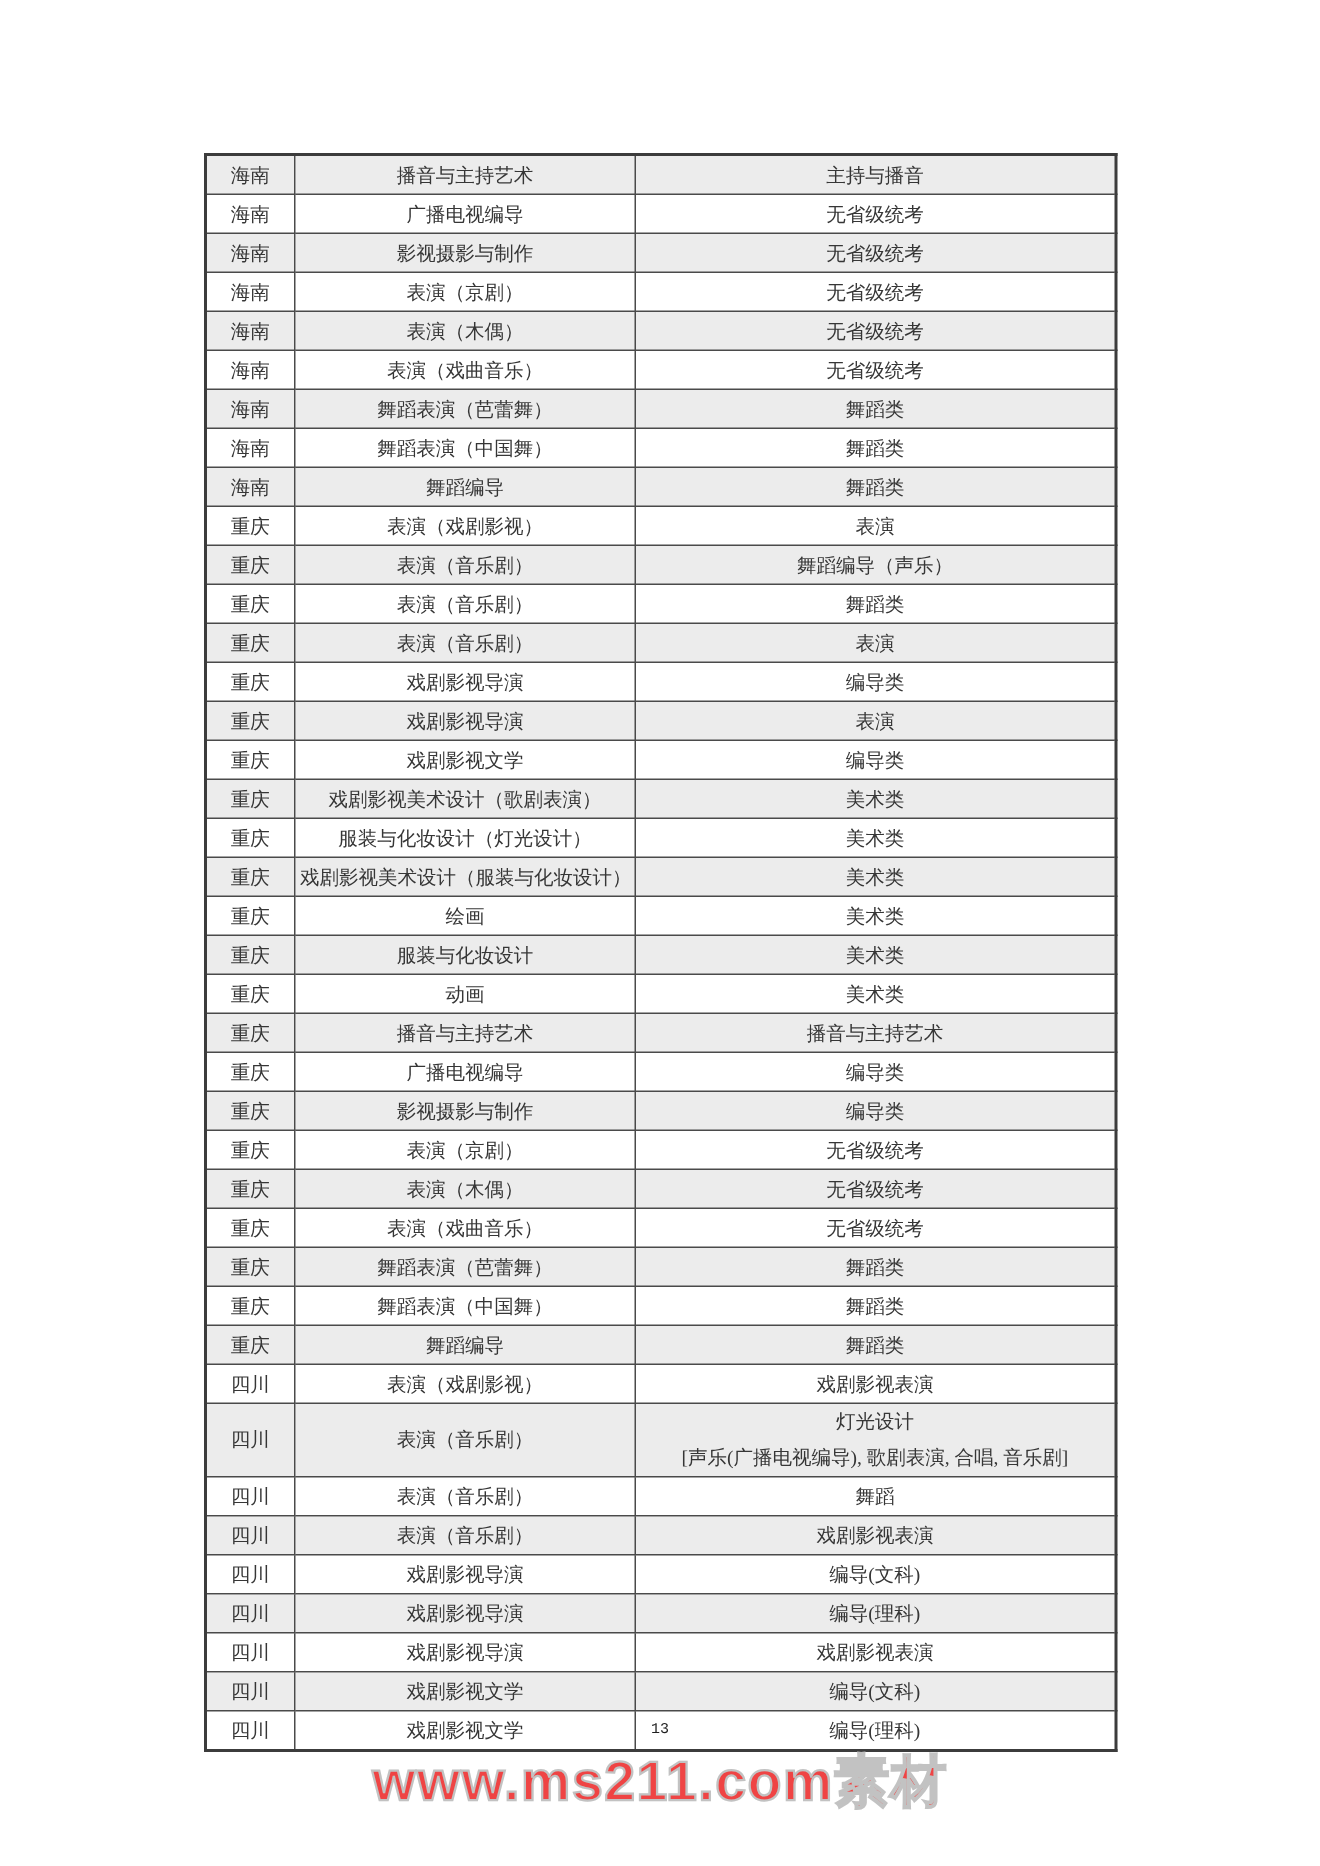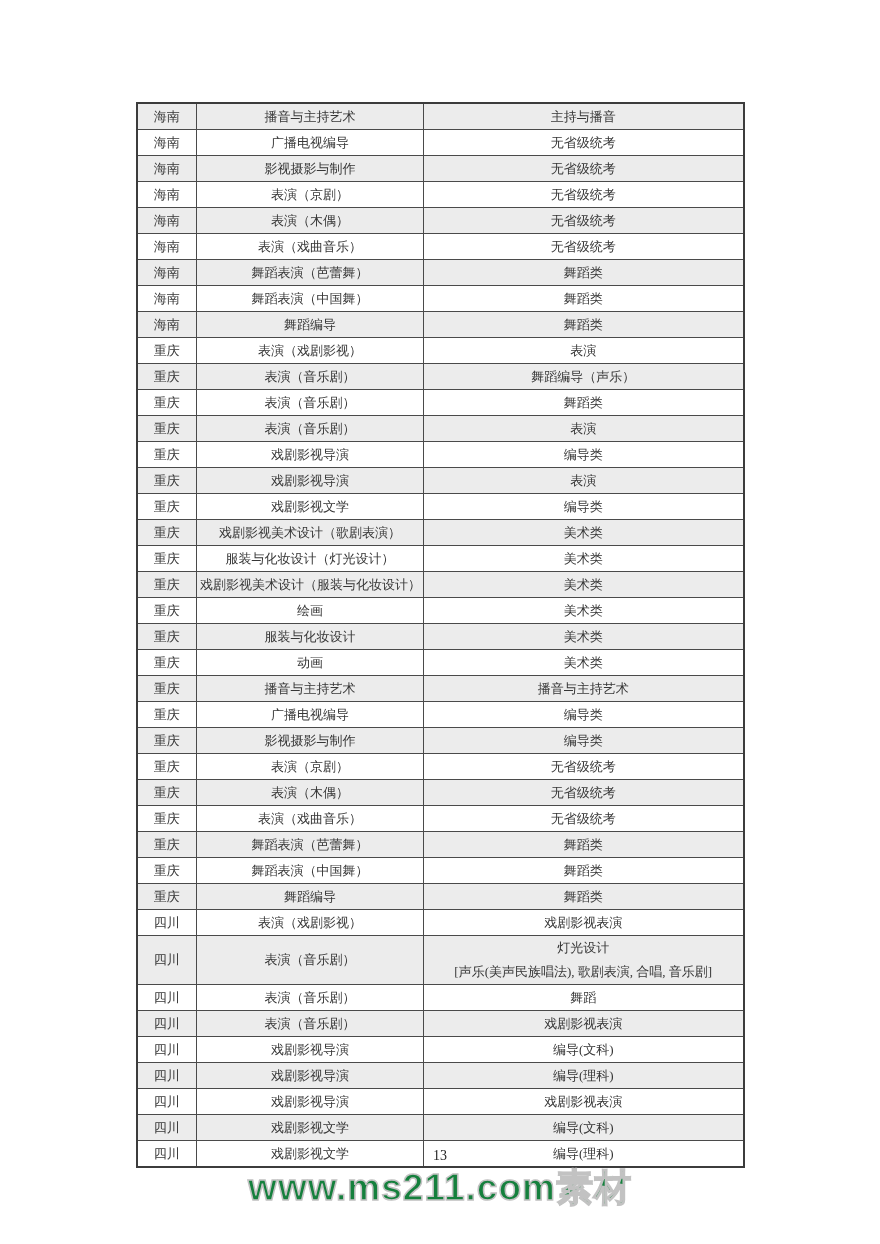--- a/index.html
+++ b/index.html
@@ -49,35 +49,35 @@
   }
   .cat-line {
     line-height: 24px;
   }
   .page-number {
     position: absolute;
     top: 1148px;
     left: 0;
     width: 100%;
     text-align: center;
-    font-size: 14px;
+    font-size: 10px;
     color: #1e1e1e;
-    font-family: Liberation Serif, serif;
+    font-family: Liberation Mono, monospace;
   }
   .watermark {
     position: absolute;
     top: 1163px;
     left: 0;
     width: 100%;
     text-align: center;
     font-family: "Liberation Sans", "DejaVu Sans", sans-serif;
     font-weight: bold;
     font-size: 37px;
     letter-spacing: 1px;
-    color: #15803d;
+    color: #ef4444;
     -webkit-text-stroke: 1.5px #c2c2c2;
     text-shadow: 0 0 1px #cfcfcf;
     pointer-events: none;
   }
 </style>
 </head>
 <body>
 
 <div class="page">
 
@@ -310,21 +310,21 @@
     <td class="col-major">表演（戏剧影视）</td>
     <td class="col-category">
       <div class="cat-line">戏剧影视表演</div>
     </td>
   </tr>
         <tr>
     <td class="col-province">四川</td>
     <td class="col-major">表演（音乐剧）</td>
     <td class="col-category">
       <div class="cat-line">灯光设计</div>
-    <div class="cat-line">[声乐(美声民族唱法), 歌剧表演, 合唱, 音乐剧]</div>
+    <div class="cat-line">[声乐(广播电视编导), 歌剧表演, 合唱, 音乐剧]</div>
           </td>
   </tr>
         <tr>
     <td class="col-province">四川</td>
     <td class="col-major">表演（音乐剧）</td>
     <td class="col-category">
       <div class="cat-line">舞蹈</div>
     </td>
   </tr>
         <tr>

